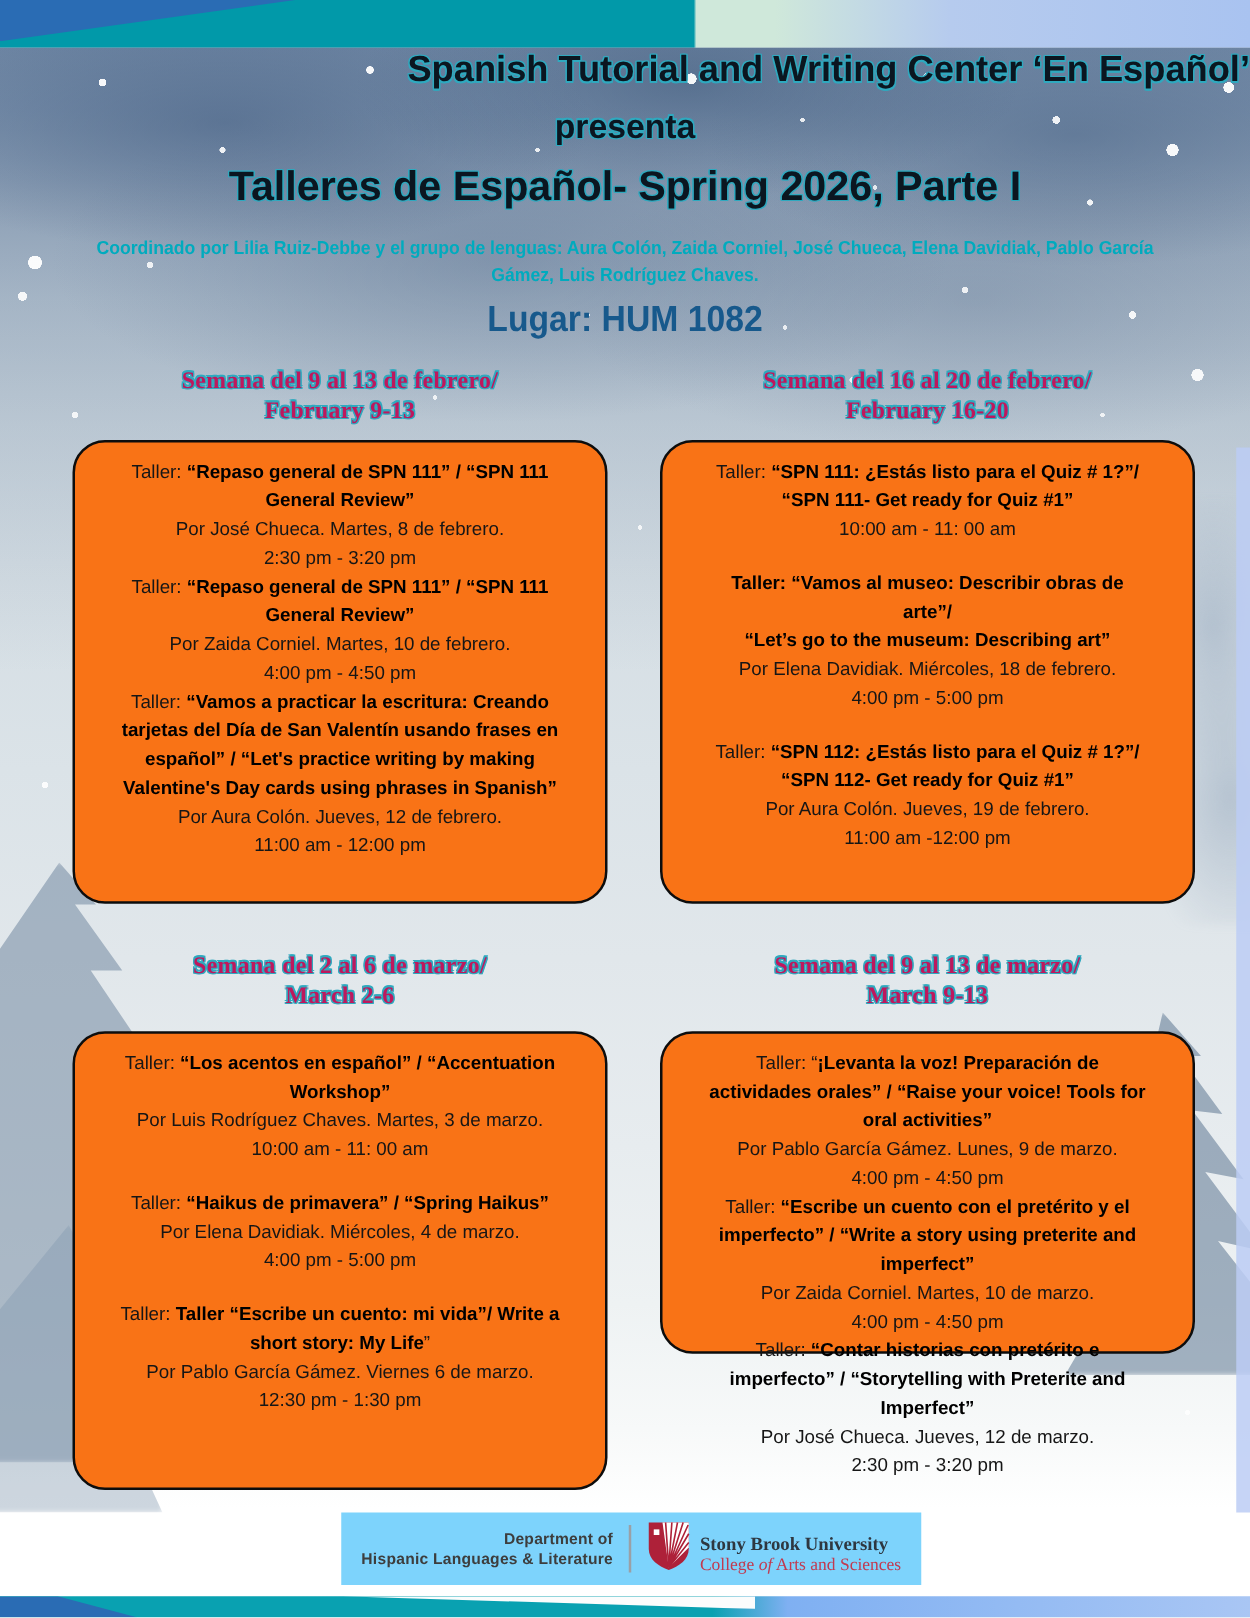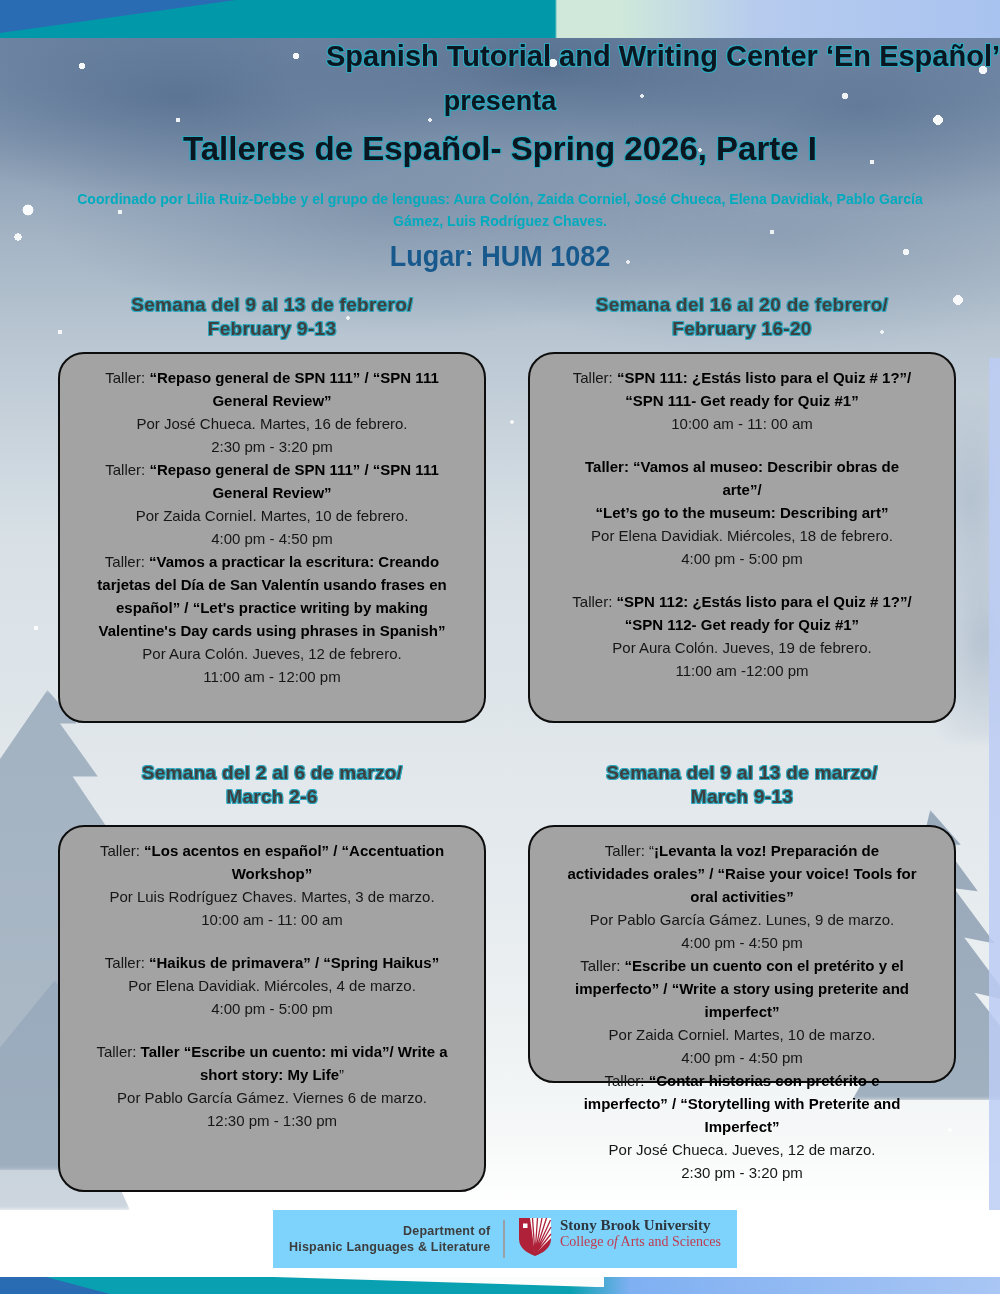--- a/index.html
+++ b/index.html
@@ -95,44 +95,44 @@
   .h-presenta{position:absolute;z-index:10;top:86px;left:0;width:1000px;text-align:center;font-size:27px;}
   .h-subtitle{position:absolute;z-index:10;top:130px;left:0;width:1000px;text-align:center;font-size:33px;}
   .h-coord{position:absolute;z-index:10;top:188px;left:20px;width:960px;text-align:center;
     font-size:15px;line-height:22px;font-weight:700;color:#00abbe;white-space:pre-line;
     transform:scaleX(.94);transform-origin:center;}
   .h-lugar{position:absolute;z-index:10;top:240px;left:0;width:1000px;text-align:center;
     font-size:29px;font-weight:700;color:#17598c;transform:scaleX(.93);transform-origin:center;}
 
   
   .week-heading{position:absolute;z-index:10;width:428px;text-align:center;
-    font-family:Liberation Sans, sans-serif;font-weight:700;font-size:19px;line-height:24px;
-    color:#404040;letter-spacing:.3px;
+    font-family:Liberation Serif, serif;font-weight:700;font-size:19px;line-height:24px;
+    color:#be185d;letter-spacing:.3px;
     text-shadow:-1px -1px 0 #2fa9bf,1px -1px 0 #2fa9bf,-1px 1px 0 #2fa9bf,1px 1px 0 #2fa9bf,
       0 -1px 0 #2fa9bf,0 1px 0 #2fa9bf,-1px 0 0 #2fa9bf,1px 0 0 #2fa9bf;}
   .wh-1{left:58px;top:293px;} .wh-2{left:528px;top:293px;}
   .wh-3{left:58px;top:761px;} .wh-4{left:528px;top:761px;}
 
-  .box{position:absolute;z-index:10;width:428px;background:#a3a3a3;border:2.5px solid #0d0d0d;
+  .box{position:absolute;z-index:10;width:428px;background:#f97316;border:2.5px solid #0d0d0d;
     border-radius:26px;box-sizing:border-box;padding:12px 12px;text-align:center;
     color:#161616;font-size:15px;line-height:23px;}
   .bx-1{left:58px;top:352px;height:371px;} .bx-2{left:528px;top:352px;height:371px;}
   .bx-3{left:58px;top:825px;height:367px;} .bx-4{left:528px;top:825px;height:258px;}
   .box p{margin:0;}
   .t, .t strong, .t .reg{white-space:pre-line;}
   .t strong{font-weight:700;color:#000;}
   .gap{margin-top:20px;}
 
   
   .footer-card{position:absolute;z-index:10;left:273px;top:1210px;width:464px;height:58px;
     background:#7dd3fc;display:flex;align-items:center;justify-content:center;gap:13px;}
   .dept{text-align:right;font-size:12.5px;font-weight:600;color:#3d3d3d;line-height:1.3;
     letter-spacing:.2px;}
   .vdiv{width:1.5px;height:38px;background:#9aa0a6;}
-  .sbu{display:flex;align-items:flex-start;gap:8px;}
+  .sbu{display:flex;align-items:flex-end;gap:8px;}
   .sbu-text{line-height:1.15;}
   .sbu-u{font-family:"Liberation Serif",serif;font-size:15px;font-weight:600;color:#2e3740;}
   .sbu-c{font-family:"Liberation Serif",serif;font-size:14px;color:#c13a50;}
   .sbu-c em{font-style:italic;}
 </style>
 </head>
 <body>
 
 <div class="page">
 
@@ -174,21 +174,21 @@
   </div>
   <div class="week-heading wh-4">
     <div>Semana del 9 al 13 de marzo/</div>
     <div>March 9-13</div>
   </div>
 
   <div class="box bx-1">
     <div class="entry">
       <p class="t"><span class="reg">Taller: </span><strong>“Repaso general de SPN 111” / “SPN 111
 General Review”</strong><span class="reg"></span></p>
-      <p>Por José Chueca. Martes, 16 de febrero.</p>
+      <p>Por José Chueca. Martes, 8 de febrero.</p>
       <p>2:30 pm - 3:20 pm</p>
     </div>
     <div class="entry">
       <p class="t"><span class="reg">Taller: </span><strong>“Repaso general de SPN 111” / “SPN 111
 General Review”</strong><span class="reg"></span></p>
       <p>Por Zaida Corniel. Martes, 10 de febrero.</p>
       <p>4:00 pm - 4:50 pm</p>
     </div>
     <div class="entry">
       <p class="t"><span class="reg">Taller: </span><strong>“Vamos a practicar la escritura: Creando

